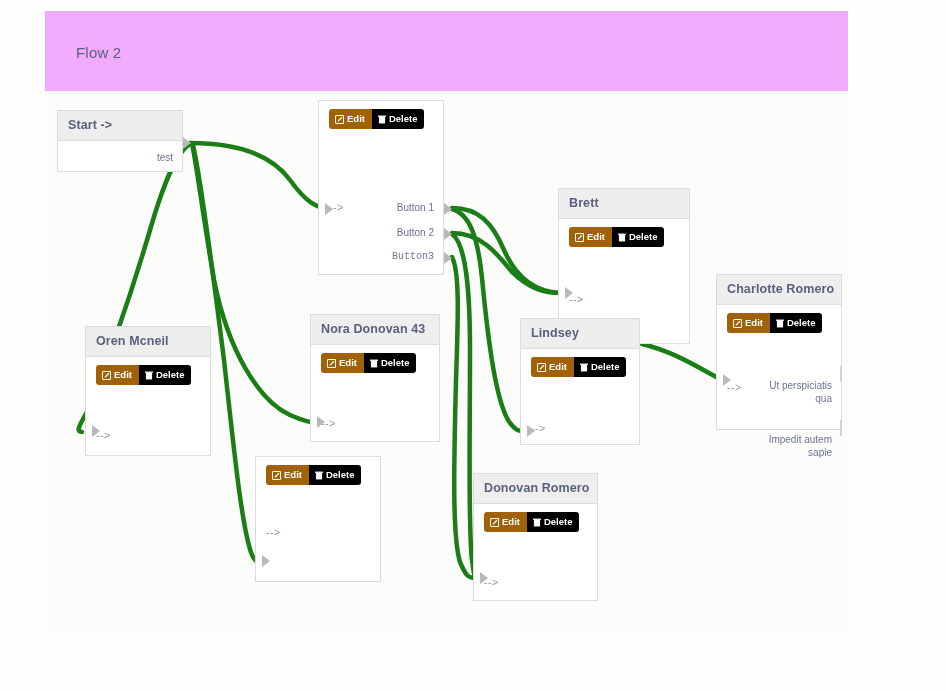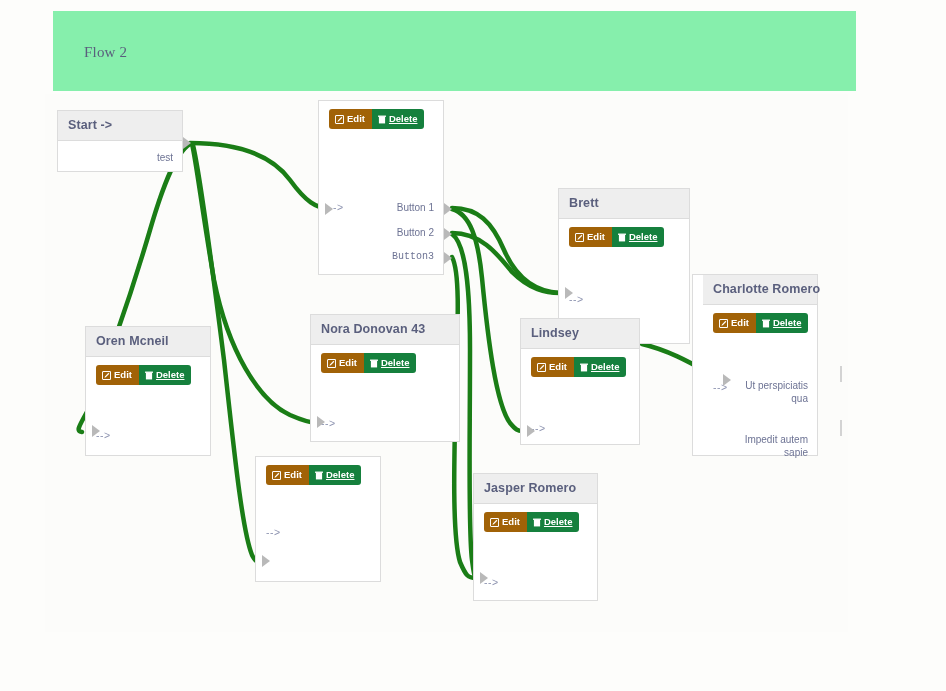--- a/index.html
+++ b/index.html
@@ -6,24 +6,23 @@
     margin: 0; padding: 0;
     width: 946px; height: 691px;
     background: #fdfdfb;
     font-family: "Liberation Sans", sans-serif;
     overflow: hidden;
   }
   #root { position: relative; width: 946px; height: 691px; }
 
   .header-panel {
     position: absolute;
-    left: 53px; top: 11px;
+    left: 45px; top: 11px;
     width: 803px; height: 80px;
-    background: #86efac;
-    font-family: Liberation Serif, serif;
+    background: #f0abfc;
   }
   .header-title {
     position: absolute;
     left: 31px; top: 33px;
     font-size: 15px;
     color: #5a5f7d;
     letter-spacing: .2px;
   }
   .canvas {
     position: absolute;
@@ -66,23 +65,22 @@
     vertical-align: top;
     line-height: 11px;
     white-space: nowrap;
     cursor: pointer;
   }
   .btn-edit {
     background: #a16207;
     border-radius: 3px 0 0 3px;
   }
   .btn-del {
-    background: #15803d;
+    background: #000000;
     border-radius: 0 3px 3px 0;
-    text-decoration: underline;
   }
   .btn svg { vertical-align: -2px; margin-right: 3px; }
 
   
   .port-in {
     position: absolute;
     font-size: 10.5px;
     color: #8d93b0;
     letter-spacing: .5px;
     white-space: nowrap;
@@ -196,21 +194,21 @@
             </svg><span>Edit</span></span><span class="btn btn-del"><svg width="8" height="9" viewBox="0 0 14 16">
               <rect x="1.5" y="3" width="11" height="12" fill="#fff"></rect>
               <rect x="0" y="1" width="14" height="2.4" fill="#fff"></rect>
             </svg><span>Delete</span></span>
       </div>
       <div class="port-in" style="left:10px; top:72px;">--&gt;</div>
     </div>
   </div>
   <div class="port-marker-in" style="left:92px; top:425px;"></div>
 
-  <div class="node" style="left:310px; top:314px; width:150px; height:128px;">
+  <div class="node" style="left:310px; top:314px; width:130px; height:128px;">
     <div class="node-head">Nora Donovan 43</div>
     <div class="node-body">
       <div class="btn-row">
         <span class="btn btn-edit"><svg width="9" height="9" viewBox="0 0 16 16">
               <rect x="0.8" y="0.8" width="14.4" height="14.4" rx="2" fill="none" stroke="#fff" stroke-width="1.8"></rect>
               <path d="M11.5 3.2 L5.2 9.6 L4.4 12 L6.8 11.2 L13 4.8 Z" fill="#fff"></path>
             </svg><span>Edit</span></span><span class="btn btn-del"><svg width="8" height="9" viewBox="0 0 14 16">
               <rect x="1.5" y="3" width="11" height="12" fill="#fff"></rect>
               <rect x="0" y="1" width="14" height="2.4" fill="#fff"></rect>
             </svg><span>Delete</span></span>
@@ -230,21 +228,21 @@
               <rect x="1.5" y="3" width="11" height="12" fill="#fff"></rect>
               <rect x="0" y="1" width="14" height="2.4" fill="#fff"></rect>
             </svg><span>Delete</span></span>
       </div>
       <div class="port-in" style="left:10px; top:69px;">--&gt;</div>
     </div>
   </div>
   <div class="port-marker-in" style="left:262px; top:555px;"></div>
 
   <div class="node" style="left:473px; top:473px; width:125px; height:128px;">
-    <div class="node-head">Jasper Romero</div>
+    <div class="node-head">Donovan Romero</div>
     <div class="node-body">
       <div class="btn-row">
         <span class="btn btn-edit"><svg width="9" height="9" viewBox="0 0 16 16">
               <rect x="0.8" y="0.8" width="14.4" height="14.4" rx="2" fill="none" stroke="#fff" stroke-width="1.8"></rect>
               <path d="M11.5 3.2 L5.2 9.6 L4.4 12 L6.8 11.2 L13 4.8 Z" fill="#fff"></path>
             </svg><span>Edit</span></span><span class="btn btn-del"><svg width="8" height="9" viewBox="0 0 14 16">
               <rect x="1.5" y="3" width="11" height="12" fill="#fff"></rect>
               <rect x="0" y="1" width="14" height="2.4" fill="#fff"></rect>
             </svg><span>Delete</span></span>
       </div>
@@ -280,21 +278,21 @@
             </svg><span>Edit</span></span><span class="btn btn-del"><svg width="8" height="9" viewBox="0 0 14 16">
               <rect x="1.5" y="3" width="11" height="12" fill="#fff"></rect>
               <rect x="0" y="1" width="14" height="2.4" fill="#fff"></rect>
             </svg><span>Delete</span></span>
       </div>
       <div class="port-in" style="left:10px; top:73px;">--&gt;</div>
     </div>
   </div>
   <div class="port-marker-in" style="left:527px; top:425px;"></div>
 
-  <div class="node" style="left:692px; top:274px; width:126px; height:182px;padding-left:10px;">
+  <div class="node" style="left:716px; top:274px; width:126px; height:156px;">
     <div class="node-head">Charlotte Romero</div>
     <div class="node-body">
       <div class="btn-row">
         <span class="btn btn-edit"><svg width="9" height="9" viewBox="0 0 16 16">
               <rect x="0.8" y="0.8" width="14.4" height="14.4" rx="2" fill="none" stroke="#fff" stroke-width="1.8"></rect>
               <path d="M11.5 3.2 L5.2 9.6 L4.4 12 L6.8 11.2 L13 4.8 Z" fill="#fff"></path>
             </svg><span>Edit</span></span><span class="btn btn-del"><svg width="8" height="9" viewBox="0 0 14 16">
               <rect x="1.5" y="3" width="11" height="12" fill="#fff"></rect>
               <rect x="0" y="1" width="14" height="2.4" fill="#fff"></rect>
             </svg><span>Delete</span></span>

